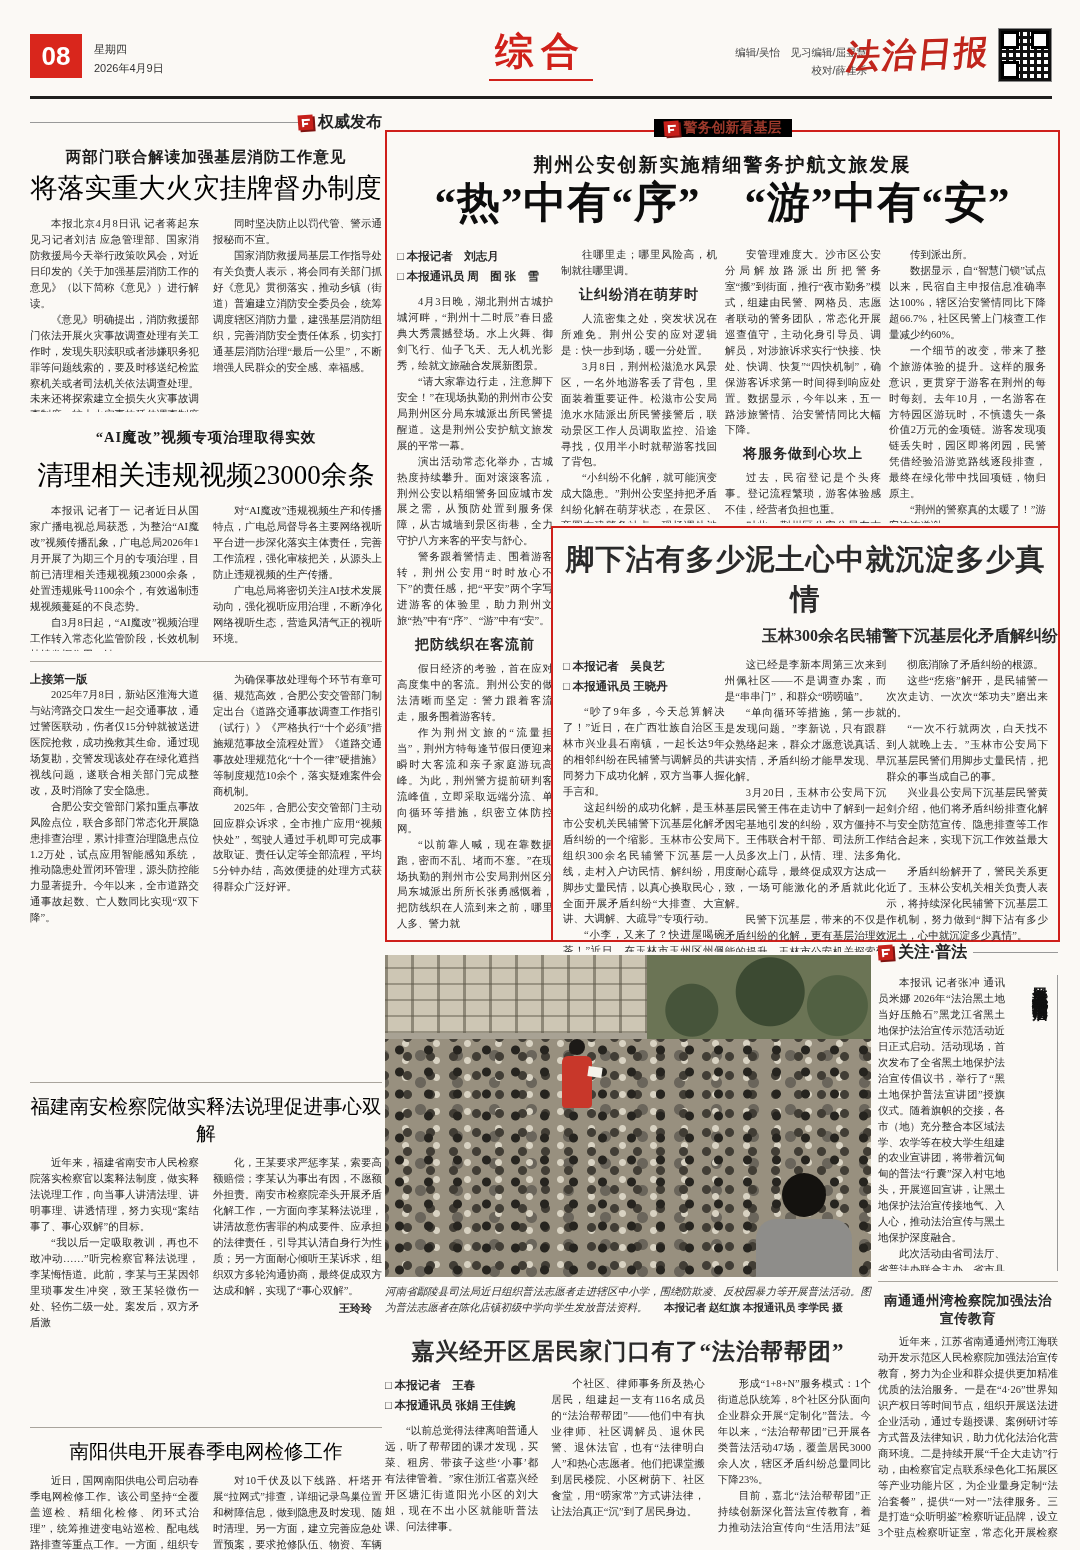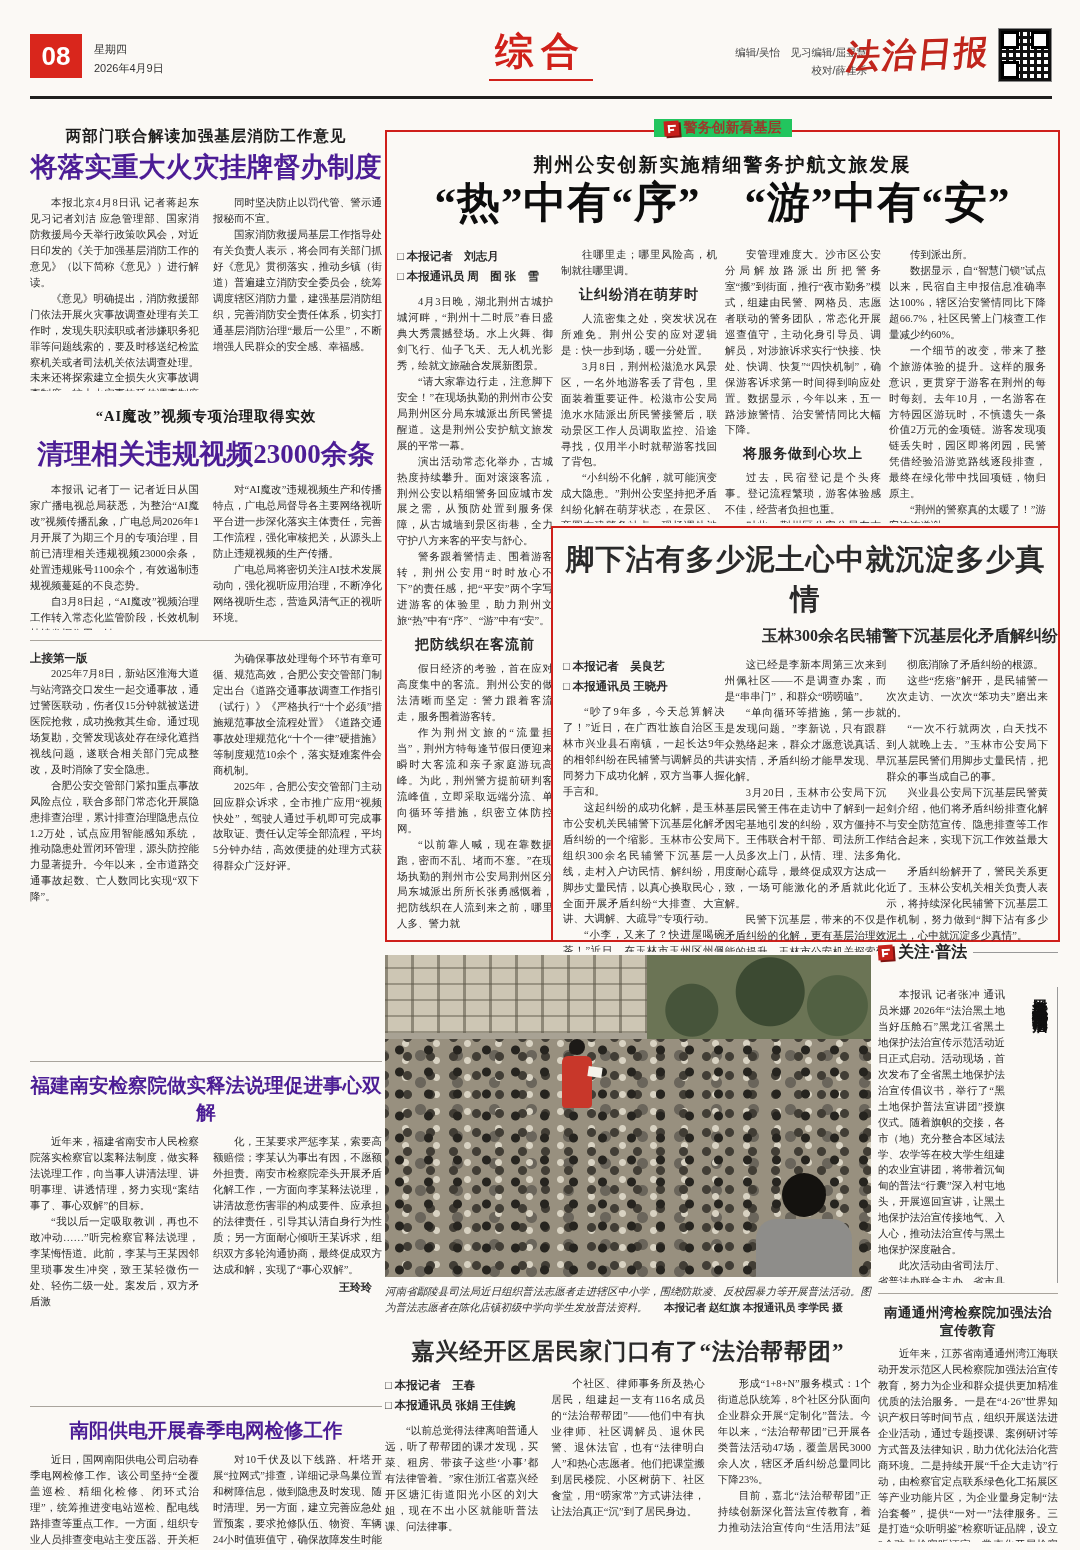--- a/index.html
+++ b/index.html
@@ -34,24 +34,24 @@
   .subhead{font-weight:bold;font-size:14px;text-align:center;margin:7px 0;letter-spacing:1px;}
   .cube{display:inline-block;width:15px;height:15px;background:#c6201b;margin-right:5px;flex:none;
         background-image:linear-gradient(#fff,#fff),linear-gradient(#fff,#fff),linear-gradient(#fff,#fff);
         background-size:8px 2px,6px 2px,2px 8px;background-position:4px 4px,4px 8px,4px 4px;background-repeat:no-repeat;
         transform:rotate(-4deg);box-shadow:2px 2px 0 #7d120f;}
   .sectrow{display:flex;align-items:center;font-family:"Liberation Sans",sans-serif;
            font-weight:bold;font-size:16px;color:#222;}
   .sectrow .rule{flex:1;border-top:1px solid #999;}
   
   .leftcol{position:absolute;left:30px;top:112px;width:352px;height:1438px;overflow:hidden;}
-  .h-big{font-weight:bold;text-align:center;color:#4c1d95;}
+  .h-big{font-weight:normal;text-align:center;color:#000000;}
   
   .mainbox{position:absolute;left:385px;top:130px;width:671px;height:808px;border:2px solid #cf201b;}
-  .mainlabel{position:absolute;top:-13px;left:50%;transform:translateX(-50%);background:#22c55e;
+  .mainlabel{position:absolute;top:-13px;left:50%;transform:translateX(-50%);background:#000000;
              padding:0 10px;display:flex;align-items:center;white-space:nowrap;
              font-family:"Liberation Sans",sans-serif;font-weight:bold;font-size:14px;color:#9c392b;}
   .m-kicker{margin-top:20px;text-align:center;font-size:19px;font-weight:bold;color:#151515;letter-spacing:2px;}
   .m-title{text-align:center;font-size:43px;font-weight:bold;color:#0d0d0d;line-height:1.15;letter-spacing:1px;}
   .mcontent{position:absolute;left:10px;right:10px;top:115px;bottom:6px;}
   .mcol{position:absolute;top:0;overflow:hidden;}
   .yulin{position:absolute;left:164px;right:-2px;top:394px;bottom:-2px;border:2px solid #cf201b;background:#fbf9f5;}
   .y-title{text-align:center;font-size:29px;font-weight:bold;margin-top:12px;letter-spacing:1px;}
   .y-sub{text-align:right;font-size:16px;font-weight:bold;margin-top:6px;padding-left:46px;}
   .y-cols{display:flex;gap:0;margin:10px 10px 0 10px;height:295px;overflow:hidden;}
@@ -82,21 +82,21 @@
   .caption{position:absolute;left:385px;top:1284px;width:486px;font-size:10.5px;font-style:italic;
            color:#333;line-height:1.55;text-align:justify;}
   .caption b{font-style:normal;white-space:nowrap;margin-left:14px;}
   
   .jiaxing{position:absolute;left:385px;top:1336px;width:486px;height:214px;overflow:hidden;}
   .jx-title{text-align:center;font-size:23px;font-weight:bold;letter-spacing:1px;}
   .jx-cols{display:flex;gap:13px;margin-top:9px;height:160px;overflow:hidden;}
   .jx-cols .c{flex:1;overflow:hidden;}
   
   .rightcol{position:absolute;left:878px;top:942px;width:180px;height:600px;overflow:hidden;}
-  .hlj{display:flex;gap:18px;margin-top:24px;height:296px;overflow:hidden;border-right:1px solid #999;}
+  .hlj{display:flex;gap:18px;margin-top:12px;height:296px;overflow:hidden;border-right:1px solid #999;}
   .hlj .body{flex:1;overflow:hidden;}
   .vtitle{width:34px;writing-mode:vertical-rl;font-weight:bold;font-size:15.5px;line-height:34px;
           letter-spacing:1px;color:#111;text-align:start;}
   .nt-title{text-align:center;font-weight:bold;font-size:13.5px;margin-top:8px;letter-spacing:.5px;}
   .nt-body{margin-top:6px;height:212px;overflow:hidden;}
 </style>
 </head>
 <body>
 
 <div class="page">
@@ -114,20 +114,25 @@
     </div>
     <div class="masthead">法治日报</div>
     <div class="qr">
         <i class="a"></i>
         <i class="b"></i>
         <i class="c"></i>
       </div>
   </div>
 
   <div class="leftcol">
+    <div class="sectrow">
+      <span class="rule"></span>
+      <span class="cube"></span>
+      <span>权威发布</span>
+    </div>
 
     <div class="kicker" style="margin-top:14px">两部门联合解读加强基层消防工作意见</div>
     <div class="h-big" style="font-size:27px;margin-top:2px">将落实重大火灾挂牌督办制度</div>
     <div class="cols" style="margin-top:10px;height:196px">
       <div class="c">
           <p>本报北京4月8日讯 记者蒋起东 见习记者刘洁 应急管理部、国家消防救援局今天举行政策吹风会，对近日印发的《关于加强基层消防工作的意见》（以下简称《意见》）进行解读。</p>
           <p>《意见》明确提出，消防救援部门依法开展火灾事故调查处理有关工作时，发现失职渎职或者涉嫌职务犯罪等问题线索的，要及时移送纪检监察机关或者司法机关依法调查处理。未来还将探索建立全损失火灾事故调查制度、较大火灾事故延伸调查制度和重大火灾挂牌督办制度。</p>
         </div>
       <div class="c">
           <p>同时坚决防止以罚代管、警示通报秘而不宣。</p>

